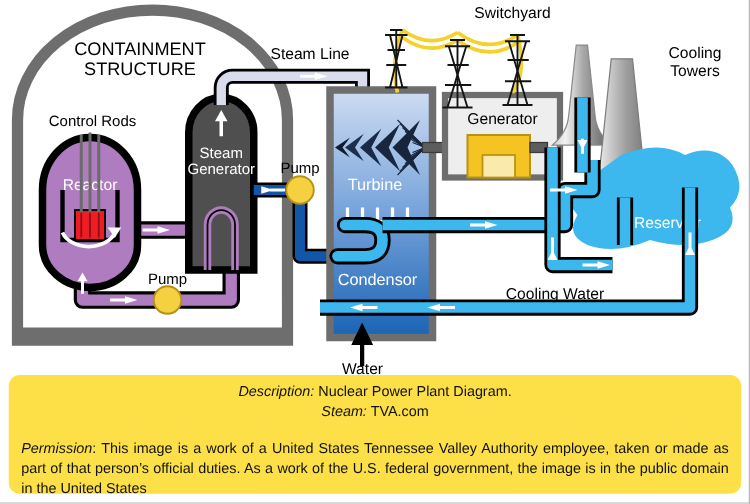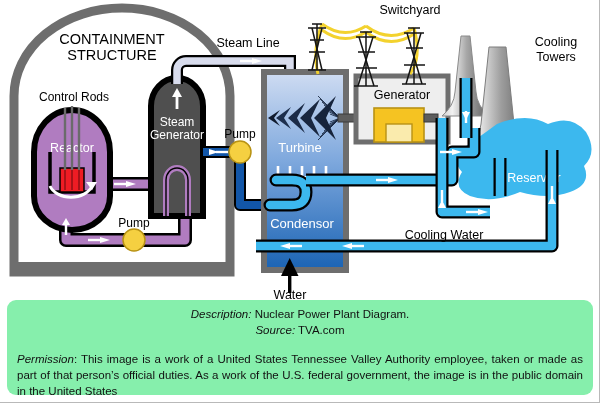--- a/index.html
+++ b/index.html
@@ -39,21 +39,21 @@
   .svg-label {
     font-family: "Liberation Sans", sans-serif;
     font-weight: normal;
   }
   #caption-box {
     position: absolute;
     left: 7px;
     top: 300px;
     width: 586px;
     height: 95px;
-    background: #86efac;
+    background: #fde047;
     border-radius: 9px;
     box-sizing: border-box;
     padding: 6px 10px 4px 10px;
   }
   .cap-line {
     text-align: center;
     font-size: 11.5px;
     color: #111111;
     line-height: 16px;
     margin: 0;
@@ -355,19 +355,19 @@
       <text class="svg-label" x="290" y="299" text-anchor="middle" font-size="12.5" fill="#000">Water</text>
     </svg>
   </div>
 
   <div id="caption-box">
     <p class="cap-line">
       <span class="cap-em">Description:</span>
       <span>Nuclear Power Plant Diagram.</span>
     </p>
     <p class="cap-line">
-      <span class="cap-em">Source:</span>
+      <span class="cap-em">Steam:</span>
       <span>TVA.com</span>
     </p>
     <p id="permission-line"><span class="cap-em">Permission</span><span>: This image is a work of a United States Tennessee Valley Authority employee, taken or made as part of that person’s official duties.  As a work of the U.S. federal government, the image is in the public domain in the United States</span></p>
   </div>
 
 </div>
 
 </body></html>

